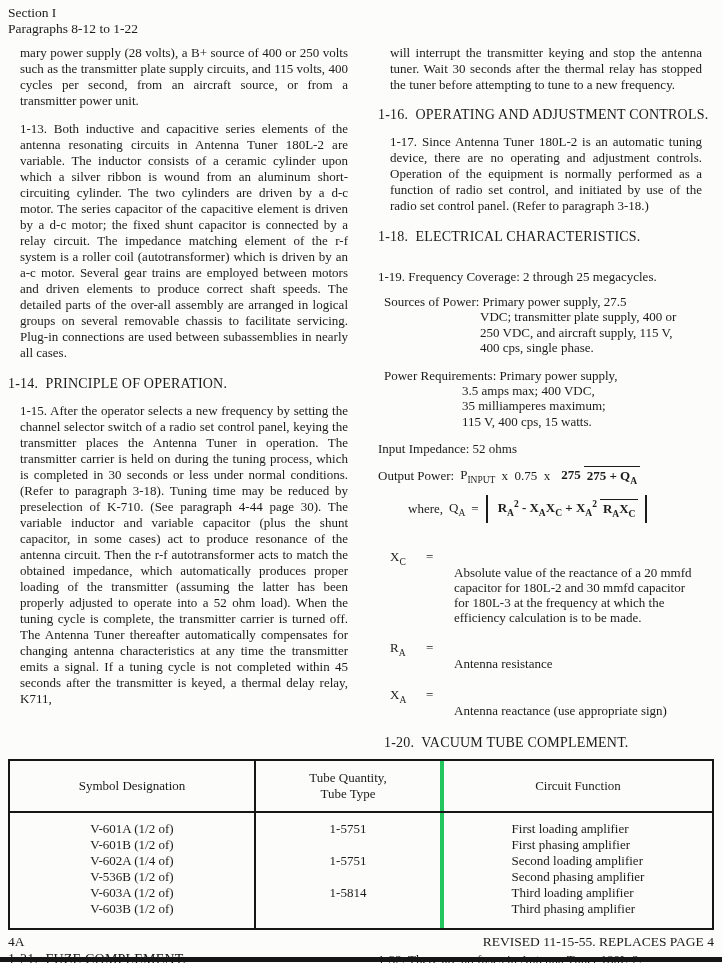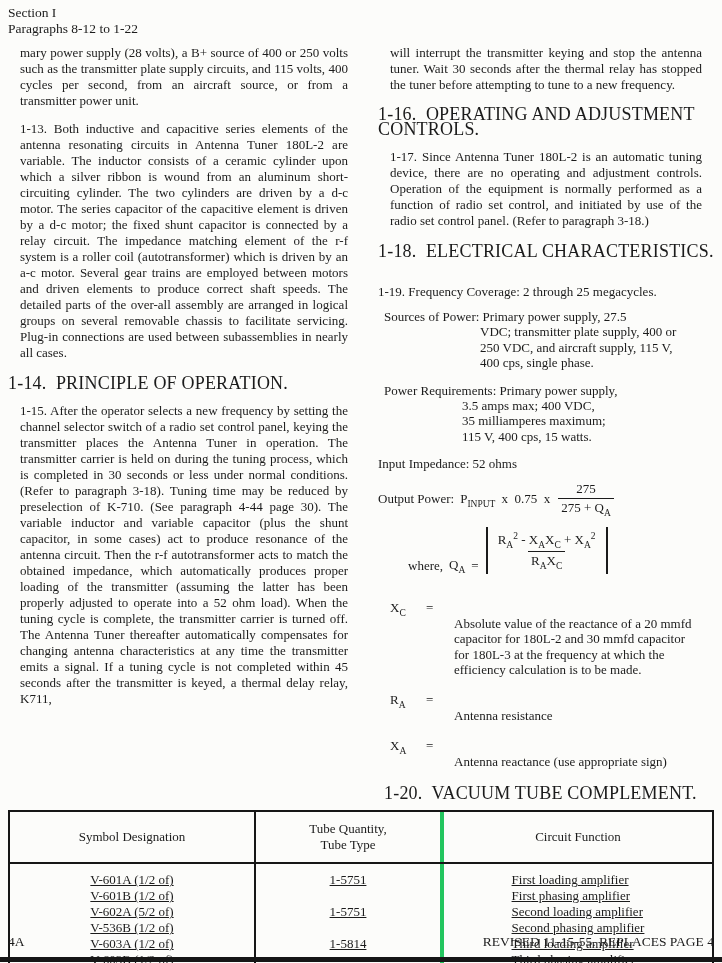--- a/index.html
+++ b/index.html
@@ -12,55 +12,55 @@
     padding:5px 8px 0 8px;
     font-family:"Liberation Serif", serif;
     color:#1b1b1b;
     overflow:hidden;
   }
   .doc-header{font-size:13.5px;line-height:15.5px;}
   .columns{display:flex;gap:18px;margin-top:9px;}
   .col-left{width:352px;flex:none;}
   .col-right{width:336px;flex:none;}
   .para{font-size:13px;line-height:16px;text-align:justify;margin:12px;}
-  .heading{font-size:18px;line-height:15px;margin:0;white-space:pre-wrap;letter-spacing:.2px;}
+  .heading{font-size:14px;line-height:15px;margin:0;white-space:pre-wrap;letter-spacing:.2px;}
   .mt-intro{margin-top:0;}
   .h-gap{margin-top:14px;margin-bottom:9px;}
   .h-gap2{margin-top:15px;margin-bottom:12px;}
   .spec{font-size:13px;line-height:15.2px;}
   .freq-line{margin-top:25px;}
   .hang-sources{margin-top:10px;padding-left:102px;text-indent:-96px;white-space:pre-line;}
   .hang-power{margin-top:13px;padding-left:84px;text-indent:-78px;white-space:pre-line;}
   .input-line{margin-top:12px;}
   sub{font-size:9.5px;}
   sup{font-size:9.5px;}
   .formula-row{display:flex;align-items:center;font-size:13px;margin-top:10px;}
   .formula-row .op{padding:0 6px;}
-  .frac{display:inline-flex;flex-direction:column;align-items:center;font-size:13px;}
+  .frac{display:inline-flex;flex-direction:row;align-items:center;font-size:13px;font-weight:bold;}
   .frac .den{border-top:1.3px solid #1b1b1b;padding:1px 3px 0;}
   .frac .num{padding:0 3px 1px;}
-  .where-row{display:flex;align-items:flex-end;font-size:13px;margin:9px 0 0 30px;}
+  .where-row{display:flex;align-items:center;font-size:13px;margin:9px 0 0 30px;}
   .abs{display:inline-flex;align-items:center;border-left:2px solid #1b1b1b;border-right:2px solid #1b1b1b;padding:4px 7px;margin-left:7px;}
   .eq-sp{padding:0 6px;}
   .defs{margin-left:12px;}
   .def-row{display:flex;font-size:13px;line-height:15.2px;}
   .def-xc{margin-top:26px;}
   .def-sm{margin-top:15px;}
   .def-sym{width:36px;flex:none;}
   .def-eq{width:28px;flex:none;}
   .def-text{white-space:pre-line;margin-top:16px;}
   .h20{margin-top:17px;margin-left:6px;}
   .vtable{margin-top:9px;border:2px solid #161616;}
   .vt-head{display:flex;border-bottom:2px solid #161616;}
   .vt-body{display:flex;}
   .vt-c1{width:246px;flex:none;border-right:2px solid #161616;box-sizing:border-box;}
   .vt-c2{width:188px;flex:none;border-right:4px solid #22c55e;box-sizing:border-box;}
   .vt-c3{flex:1;}
   .vt-head .vt-cell{display:flex;align-items:center;justify-content:center;text-align:center;white-space:pre-line;height:50px;font-size:13px;line-height:16px;}
-  .vt-body .vt-cell{padding:8px 3px 11px;display:flex;justify-content:center;text-decoration:underline;}
+  .vt-body .vt-cell{padding:8px 3px 11px;display:flex;justify-content:center;}
   .cell-inner{text-align:left;}
   .tline{height:16px;line-height:16px;font-size:13px;}
   .bottom-row{display:flex;gap:18px;margin-top:22px;}
   .bottom-left{width:352px;flex:none;}
   .bottom-right{width:336px;flex:none;font-size:13px;line-height:15px;}
   .footer-row{position:absolute;left:8px;right:8px;bottom:13px;display:flex;justify-content:space-between;font-size:13.5px;}
   .bottom-bar{position:absolute;left:0;right:0;bottom:1px;height:5px;background:#161616;}
 </style>
 </head>
 <body>
@@ -150,21 +150,21 @@
       <div class="vt-c1 vt-cell">Symbol Designation</div>
       <div class="vt-c2 vt-cell">Tube Quantity,
 Tube Type</div>
       <div class="vt-c3 vt-cell">Circuit Function</div>
     </div>
     <div class="vt-body">
       <div class="vt-c1 vt-cell">
         <div class="cell-inner">
           <div class="tline">V-601A (1/2 of)</div>
           <div class="tline">V-601B (1/2 of)</div>
-          <div class="tline">V-602A (5/2 of)</div>
+          <div class="tline">V-602A (1/4 of)</div>
           <div class="tline">V-536B (1/2 of)</div>
           <div class="tline">V-603A (1/2 of)</div>
           <div class="tline">V-603B (1/2 of)</div>
         </div>
       </div>
       <div class="vt-c2 vt-cell">
         <div class="cell-inner">
           <div class="tline">1-5751</div>
           <div class="tline"></div>
           <div class="tline">1-5751</div>

